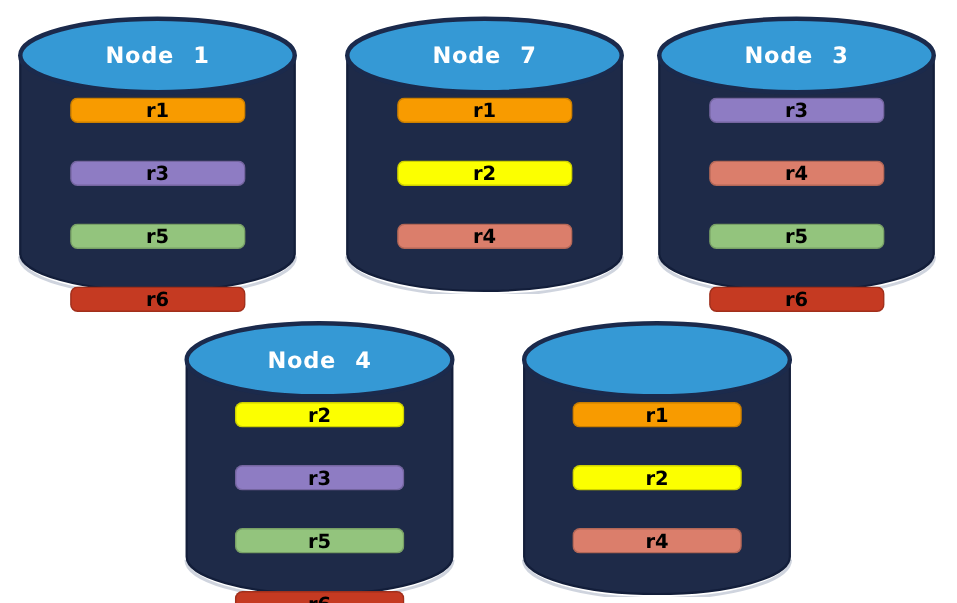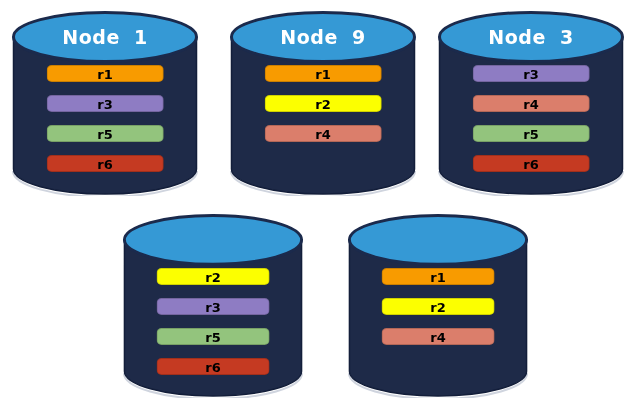--- a/index.html
+++ b/index.html
@@ -8,31 +8,31 @@
     width:638px;height:402px;
     background:#ffffff;
     overflow:hidden;
     font-family:"DejaVu Sans","Liberation Sans",sans-serif;
   }
   .node{position:absolute;}
   .node svg{position:absolute;left:0;top:0;width:100%;height:100%;display:block;}
   .node-title{
     position:absolute;left:0;right:0;top:15px;height:28px;
     line-height:28px;text-align:center;
-    font-size:19px;font-weight:bold;color:#fff;
+    font-size:15px;font-weight:bold;color:#fff;
     word-spacing:7px;letter-spacing:0.5px;
     user-select:none;
   }
   .bars{
     position:absolute;top:57px;left:50%;
     transform:translateX(-50%);
     width:62%;
   }
   .replica-bar{
-    height:17px;line-height:17px;margin-bottom:13px;
+    height:17px;line-height:17px;margin-bottom:25px;
     border-radius:5px;
     border:1px solid rgba(0,0,0,0.18);
     box-sizing:border-box;
     text-align:center;
     font-size:13px;font-weight:bold;color:#000;
     user-select:none;
   }
 </style>
 </head>
 <body>
@@ -53,21 +53,21 @@
         <div class="replica-bar" style="background: rgb(197, 58, 34); color: rgb(0, 0, 0);">r6</div>
       </div>
     </div>
 
     <div class="node" style="left: 229px; top: 8px; width: 188px; height: 188px;">
       <svg viewBox="0 0 188 188" preserveAspectRatio="none">
         <path class="cyl-shadow" d="M 2,163 A 92,26 0 0 0 186,163" fill="none" stroke-width="2" opacity="0.85" stroke="#C7CDD8"></path>
         <path class="cyl-body" d="M 2.5,29 L 2.5,161 A 91.5,25 0 0 0 185.5,161 L 185.5,29 A 91.5,24.5 0 0 1 2.5,29 Z" stroke-width="1.5" fill="#1E2A48" stroke="#131E3A"></path>
         <ellipse class="cyl-top" cx="94" cy="29" rx="91.5" ry="24.5" stroke-width="3" fill="#3599D5" stroke="#1B2A4C"></ellipse>
       </svg>
-      <div class="node-title" style="color: rgb(255, 255, 255);">Node 9</div>
+      <div class="node-title" style="color: rgb(255, 255, 255);">Node 7</div>
       <div class="bars">
         <div class="replica-bar" style="background: rgb(248, 155, 0); color: rgb(0, 0, 0);">r1</div>
         <div class="replica-bar" style="background: rgb(252, 255, 0); color: rgb(0, 0, 0);">r2</div>
         <div class="replica-bar" style="background: rgb(219, 126, 107); color: rgb(0, 0, 0);">r4</div>
       </div>
     </div>
 
     <div class="node" style="left: 437px; top: 8px; width: 188px; height: 188px; text-decoration: underline;">
       <svg viewBox="0 0 188 188" preserveAspectRatio="none">
         <path class="cyl-shadow" d="M 2,163 A 92,26 0 0 0 186,163" fill="none" stroke-width="2" opacity="0.85" stroke="#C7CDD8"></path>
@@ -82,20 +82,21 @@
         <div class="replica-bar" style="background: rgb(197, 58, 34); color: rgb(0, 0, 0);">r6</div>
       </div>
     </div>
 
     <div class="node" style="left: 122px; top: 211px; width: 182px; height: 187px;">
       <svg viewBox="0 0 188 188" preserveAspectRatio="none">
         <path class="cyl-shadow" d="M 2,163 A 92,26 0 0 0 186,163" fill="none" stroke-width="2" opacity="0.85" stroke="#C7CDD8"></path>
         <path class="cyl-body" d="M 2.5,29 L 2.5,161 A 91.5,25 0 0 0 185.5,161 L 185.5,29 A 91.5,24.5 0 0 1 2.5,29 Z" stroke-width="1.5" fill="#1E2A48" stroke="#131E3A"></path>
         <ellipse class="cyl-top" cx="94" cy="29" rx="91.5" ry="24.5" stroke-width="3" fill="#3599D5" stroke="#1B2A4C"></ellipse>
       </svg>
+      <div class="node-title" style="color: rgb(255, 255, 255);">Node 4</div>
       <div class="bars">
         <div class="replica-bar" style="background: rgb(252, 255, 0); color: rgb(0, 0, 0);">r2</div>
         <div class="replica-bar" style="background: rgb(142, 124, 195); color: rgb(0, 0, 0);">r3</div>
         <div class="replica-bar" style="background: rgb(147, 196, 125); color: rgb(0, 0, 0);">r5</div>
         <div class="replica-bar" style="background: rgb(197, 58, 34); color: rgb(0, 0, 0);">r6</div>
       </div>
     </div>
 
     <div class="node" style="left: 347px; top: 211px; width: 182px; height: 187px;">
       <svg viewBox="0 0 188 188" preserveAspectRatio="none">

